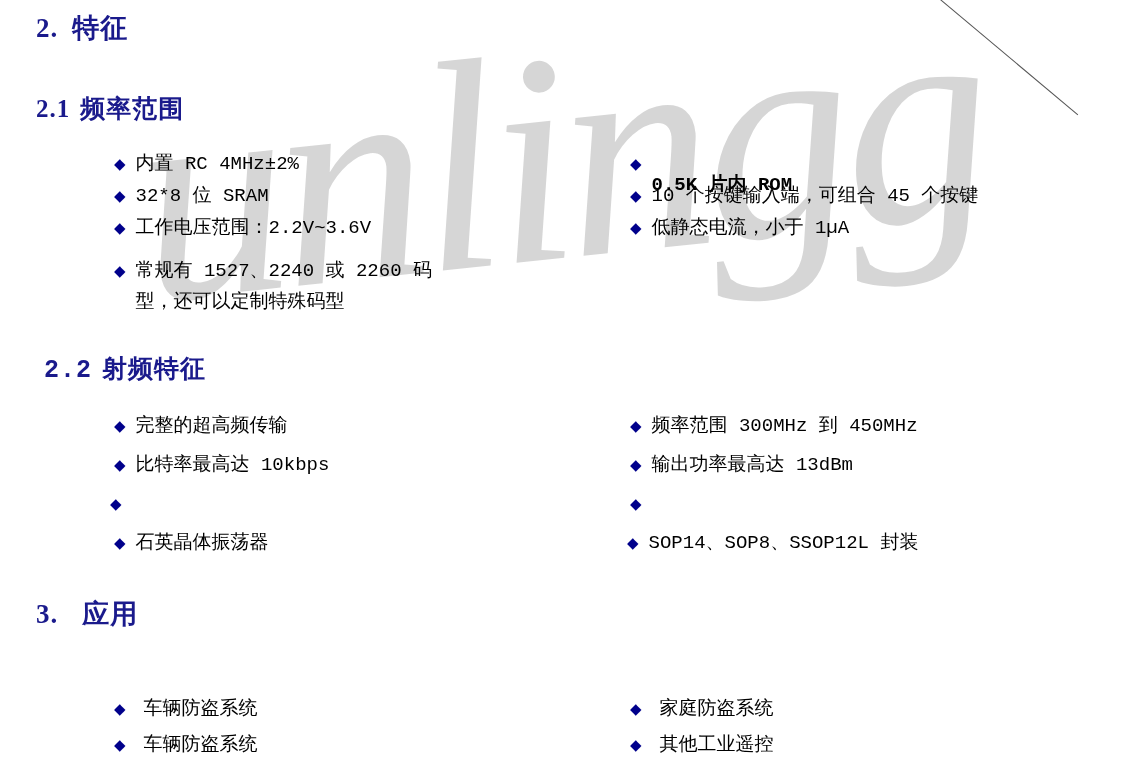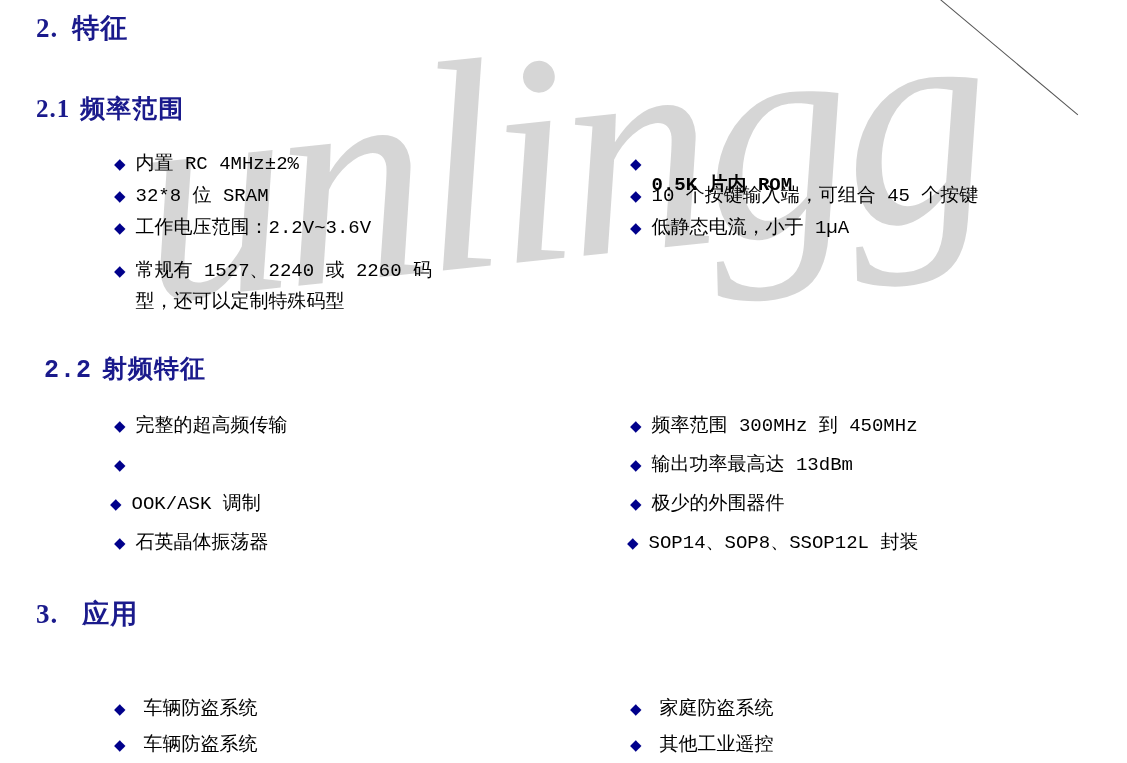--- a/index.html
+++ b/index.html
@@ -153,41 +153,40 @@
   <div class="h2" style="left:44px; top:352px;font-family:Liberation Mono, monospace;">
     <span class="num">2.2</span><span>射频特征</span>
   </div>
 
   <div class="bullet-row" style="left:114px; top:411px;">
     <span class="marker">◆</span>
     <span class="txt">完整的超高频传输</span>
   </div>
   <div class="bullet-row" style="left:114px; top:450px;">
     <span class="marker">◆</span>
+    <span class="txt">比特率最高达 10kbps</span>
   </div>
   <div class="bullet-row" style="left:110px; top:489px;">
     <span class="marker">◆</span>
-    <span class="txt">OOK/ASK 调制</span>
   </div>
   <div class="bullet-row" style="left:114px; top:528px;">
     <span class="marker">◆</span>
     <span class="txt">石英晶体振荡器</span>
   </div>
 
   <div class="bullet-row" style="left:630px; top:411px;">
     <span class="marker">◆</span>
     <span class="txt">频率范围 300MHz 到 450MHz</span>
   </div>
   <div class="bullet-row" style="left:630px; top:450px;">
     <span class="marker">◆</span>
     <span class="txt">输出功率最高达 13dBm</span>
   </div>
   <div class="bullet-row" style="left:630px; top:489px;">
     <span class="marker">◆</span>
-    <span class="txt">极少的外围器件</span>
   </div>
   <div class="bullet-row" style="left:627px; top:528px;">
     <span class="marker">◆</span>
     <span class="txt">SOP14、SOP8、SSOP12L 封装</span>
   </div>
 
   <div class="h1" style="left:36px; top:596px;">
     <span class="num" style="margin-right:24px;">3.</span><span>应用</span>
   </div>
 

